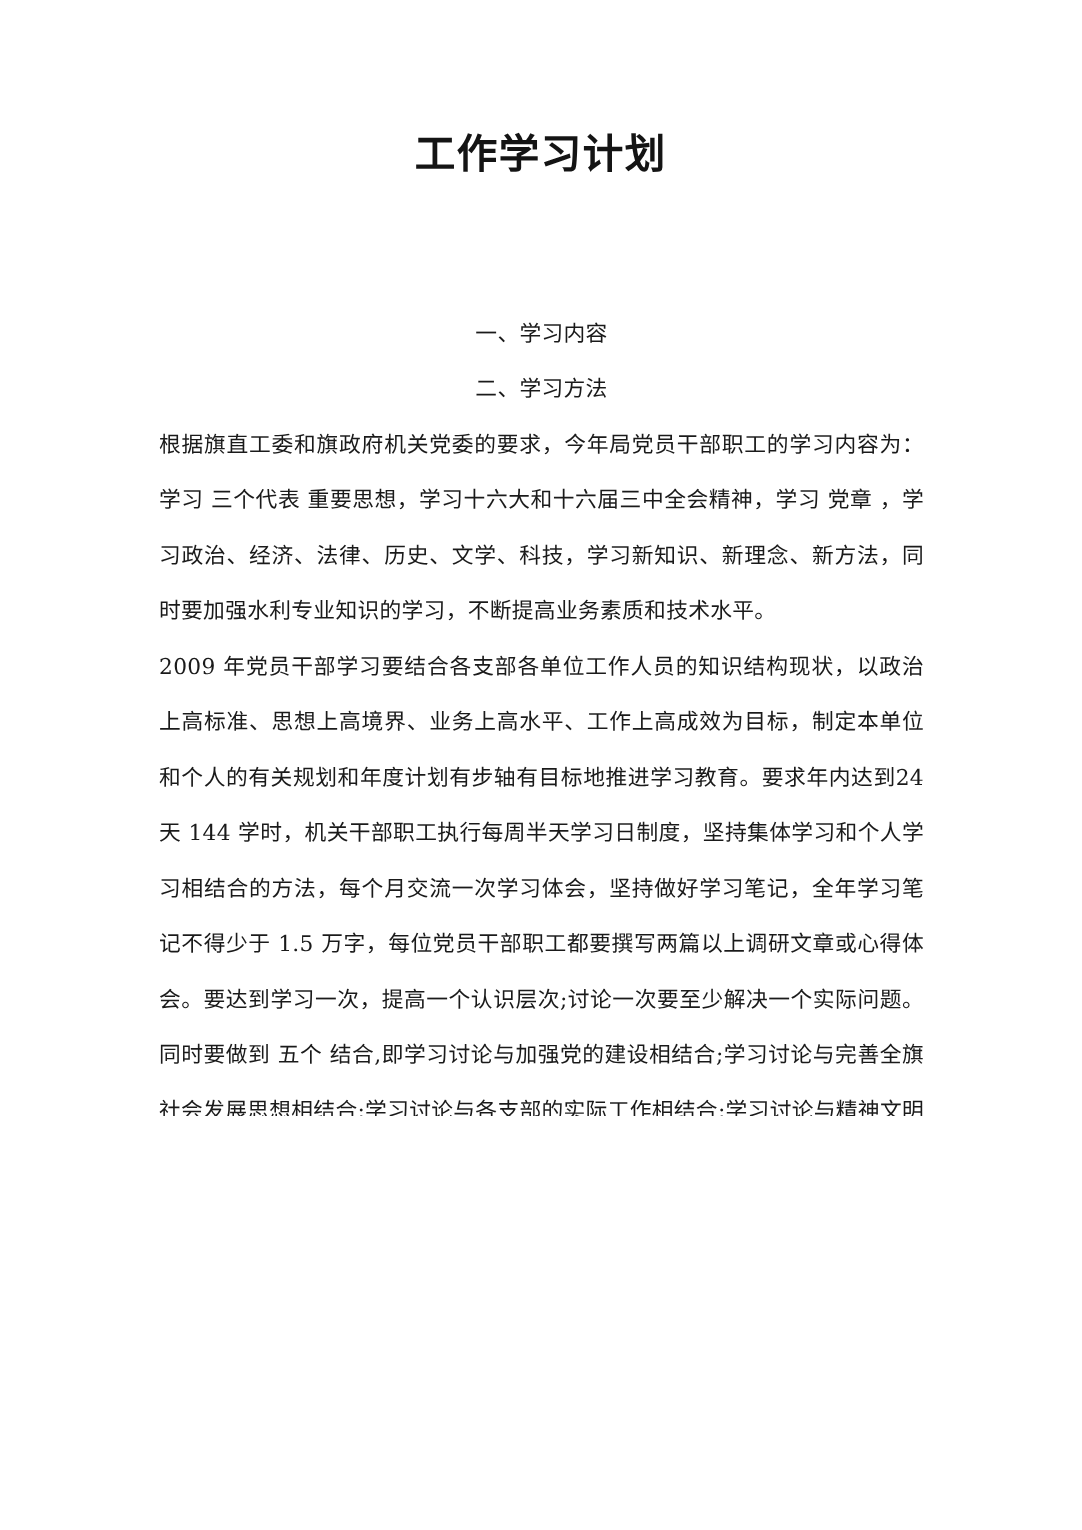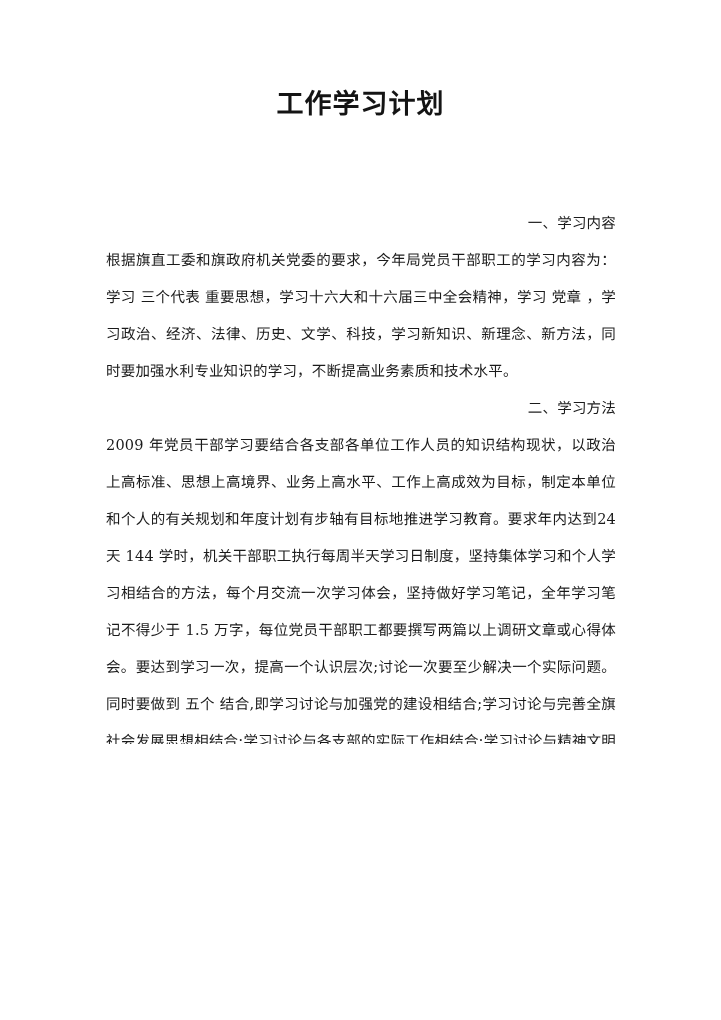--- a/index.html
+++ b/index.html
@@ -44,40 +44,40 @@
     margin: 0;
     font-size: 14.5px;
     line-height: 37px;
     text-align: justify;
     text-justify: inter-ideograph;
     letter-spacing: 0.2px;
     color: #1a1a1a;
     word-break: break-all;
   }
   .para.heading {
-    text-align: right;
+    text-align: center;
   }
   .para + .para {
     margin-top: 0;
   }
 </style>
 </head>
 <body>
 
 <div class="page">
 
   <div class="doc-title">工作学习计划</div>
 
   <div class="body-block">
 
     <p class="para heading">一、学习内容</p>
 
+    <p class="para heading">二、学习方法</p>
+
     <p class="para">根据旗直工委和旗政府机关党委的要求，今年局党员干部职工的学习内容为：学习 三个代表 重要思想，学习十六大和十六届三中全会精神，学习 党章 ，学习政治、经济、法律、历史、文学、科技，学习新知识、新理念、新方法，同时要加强水利专业知识的学习，不断提高业务素质和技术水平。</p>
-
-    <p class="para heading">二、学习方法</p>
 
     <p class="para">2009 年党员干部学习要结合各支部各单位工作人员的知识结构现状，以政治上高标准、思想上高境界、业务上高水平、工作上高成效为目标，制定本单位和个人的有关规划和年度计划有步轴有目标地推进学习教育。要求年内达到24 天 144 学时，机关干部职工执行每周半天学习日制度，坚持集体学习和个人学习相结合的方法，每个月交流一次学习体会，坚持做好学习笔记，全年学习笔记不得少于 1.5 万字，每位党员干部职工都要撰写两篇以上调研文章或心得体会。要达到学习一次，提高一个认识层次;讨论一次要至少解决一个实际问题。同时要做到 五个 结合,即学习讨论与加强党的建设相结合;学习讨论与完善全旗社会发展思想相结合;学习讨论与各支部的实际工作相结合;学习讨论与精神文明建设相结合；学习讨论与创建 三型 机关相结合。</p>
 
 
 
   </div>
 
 </div>
 
 </body></html>

